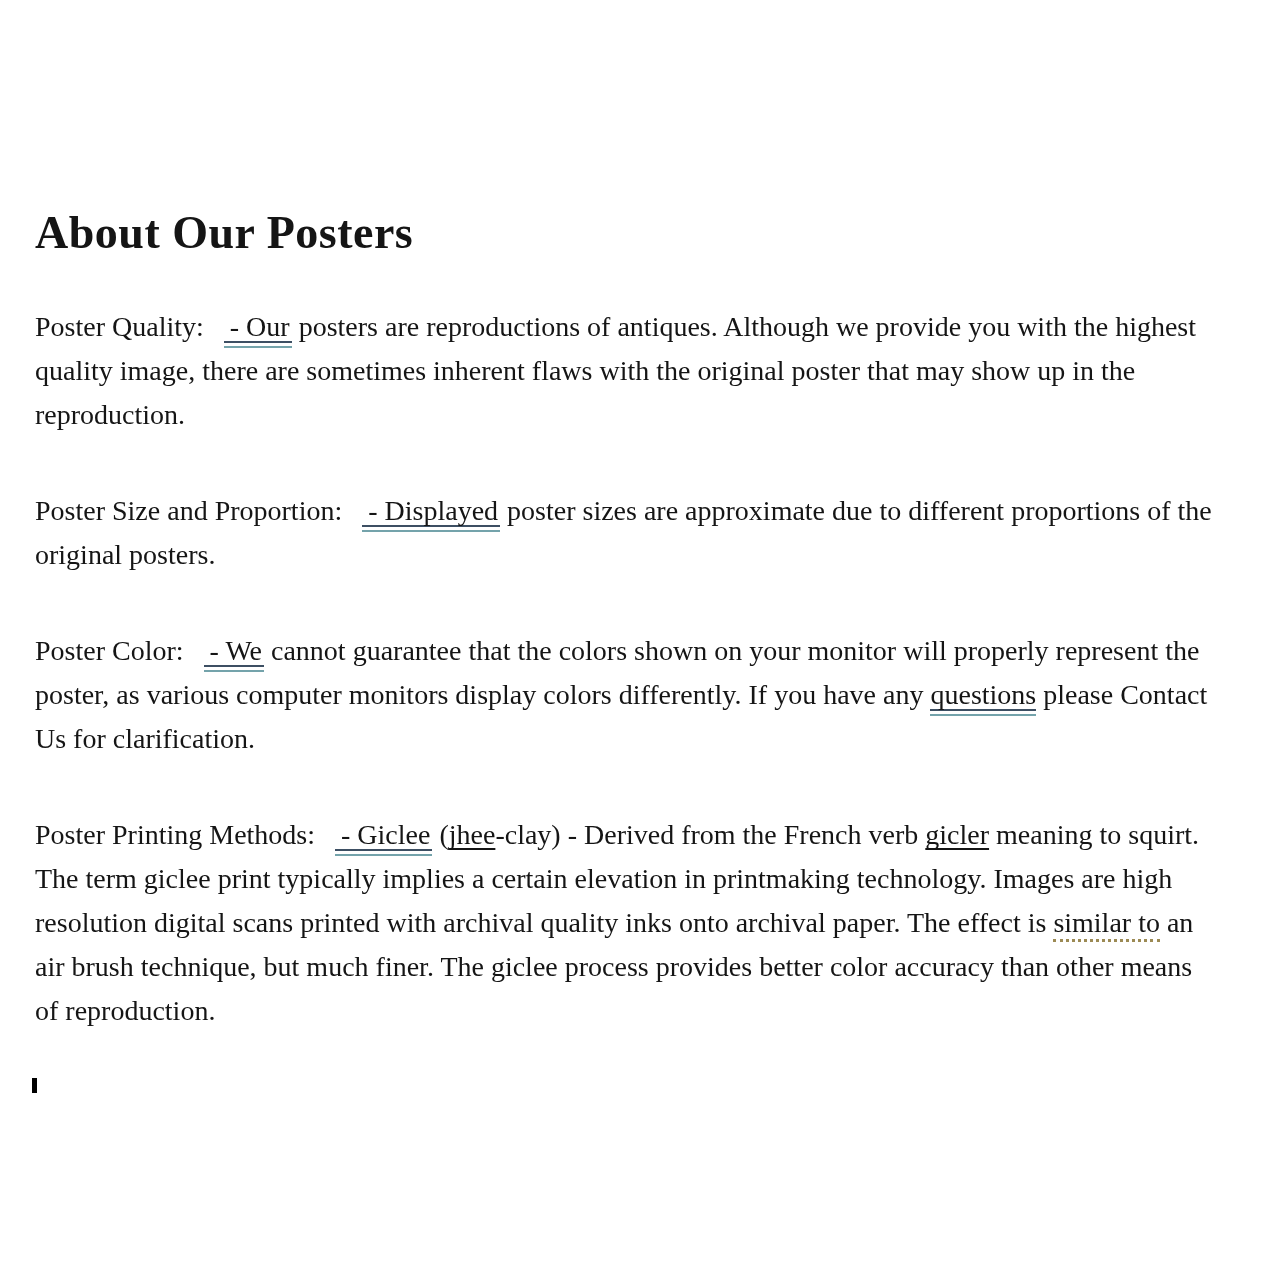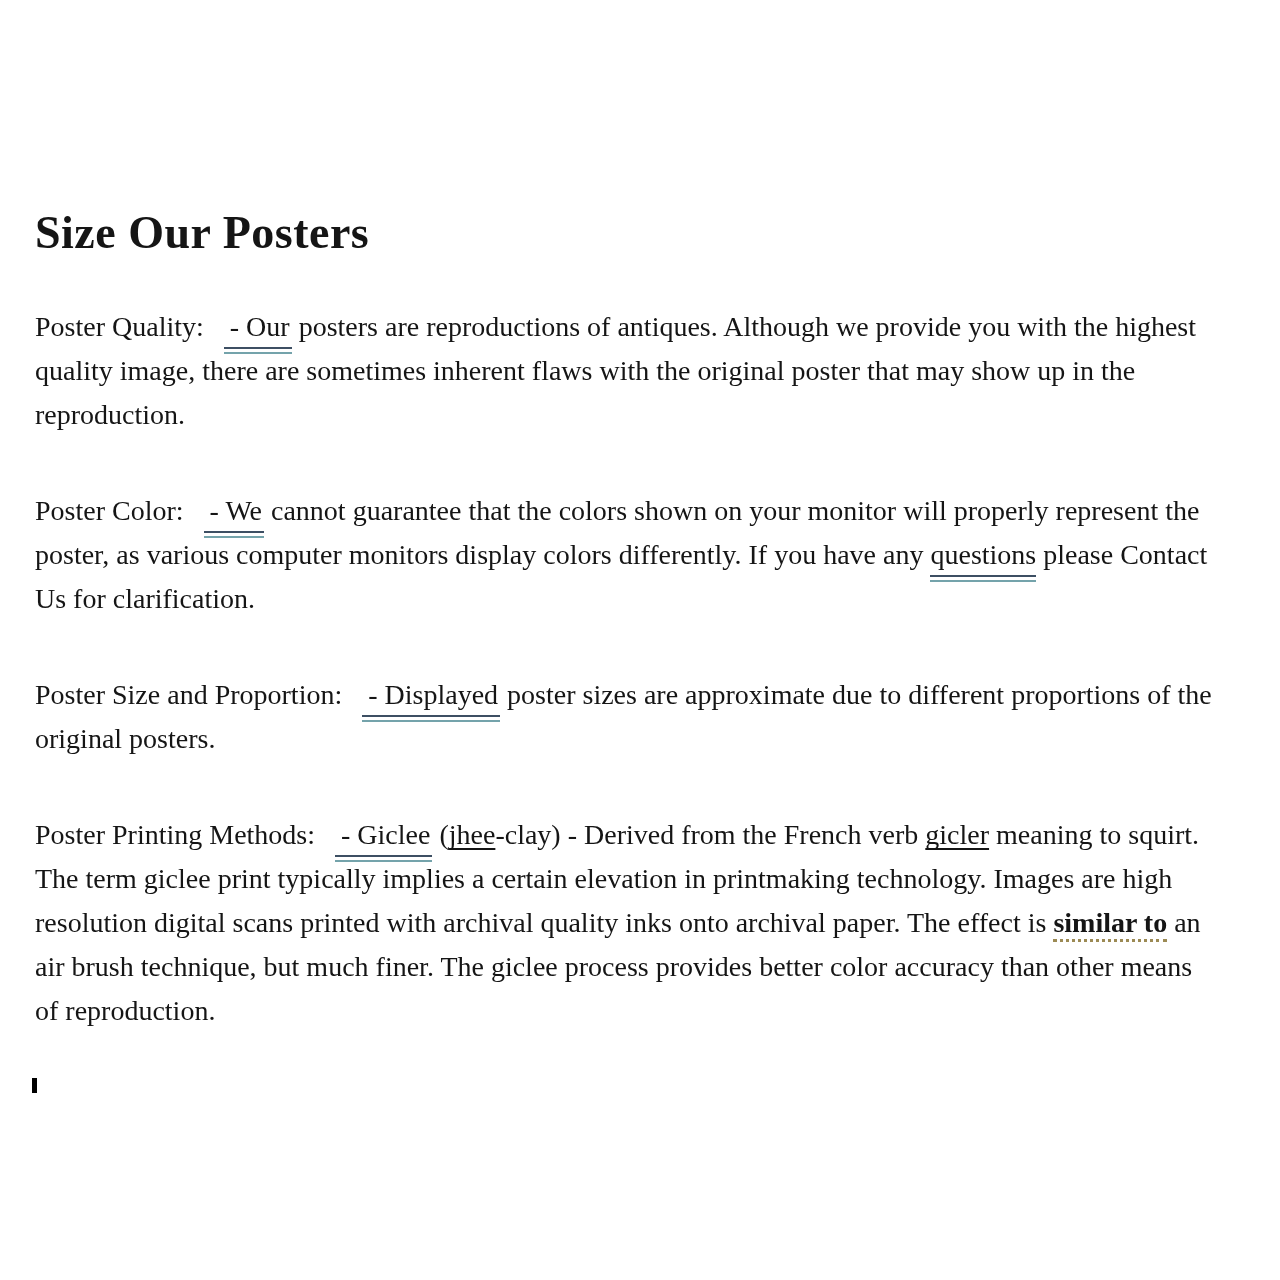--- a/index.html
+++ b/index.html
@@ -29,21 +29,21 @@
     margin: 0 0 52px 0;
   }
   .para:last-of-type { margin-bottom: 0; }
   .head {
     font-weight: normal;
     margin-right: 20px;
   }
   
   .u2 {
     white-space: nowrap;
-    padding-bottom: 12px;
+    padding-bottom: 6px;
     background-image: linear-gradient(#3d4f63, #3d4f63), linear-gradient(#74a3ab, #74a3ab);
     background-repeat: no-repeat, no-repeat;
     background-size: 100% 2px, 100% 2px;
     background-position: 0 calc(100% - 5px), 0 100%;
   }
   .u2.lead { padding-left: 6px; padding-right: 2px; }
   
   .sq {
     text-decoration-line: underline;
     text-decoration-style: wavy;
@@ -51,42 +51,41 @@
     text-decoration-thickness: 2px;
     text-underline-offset: 4px;
     text-decoration-skip-ink: none;
     text-decoration: underline;
   }
   
   .dot {
     white-space: nowrap;
     padding-bottom: 1px;
     border-bottom: 3px dotted #9c8a54;
-    font-weight: bold;
   }
   .caret {
     position: absolute;
     left: 32px;
     top: 1078px;
     width: 5px;
     height: 15px;
     background: #000000;
   }
 </style>
 </head>
 <body>
 
 <div class="page">
   <div class="content">
 
-    <h1 class="title">Size Our Posters</h1>
+    <h1 class="title">About Our Posters</h1>
 
     <p class="para"><span class="head">Poster Quality:</span><span class="u2 lead">- Our</span><span> posters are reproductions of antiques. Although we provide you with the highest quality image, there are sometimes inherent flaws with the original poster that may show up in the reproduction.</span></p>
 
+    <p class="para"><span class="head">Poster Size and Proportion:</span><span class="u2 lead">- Displayed</span><span> poster sizes are approximate due to different proportions of the original posters.</span></p>
+
     <p class="para"><span class="head">Poster Color:</span><span class="u2 lead">- We</span><span> cannot guarantee that the colors shown on your monitor will properly represent the poster, as various computer monitors display colors differently. If you have any </span><span class="u2">questions</span><span> please Contact Us for clarification.</span></p>
-
-    <p class="para"><span class="head">Poster Size and Proportion:</span><span class="u2 lead">- Displayed</span><span> poster sizes are approximate due to different proportions of the original posters.</span></p>
 
     <p class="para"><span class="head">Poster Printing Methods:</span><span class="u2 lead">- Giclee</span><span> (</span><span class="sq">jhee</span><span>-clay) - Derived from the French verb </span><span class="sq">gicler</span><span> meaning to squirt. The term giclee print typically implies a certain elevation in printmaking technology. Images are high resolution digital scans printed with archival quality inks onto archival paper. The effect is </span><span class="dot">similar to</span><span> an air brush technique, but much finer. The giclee process provides better color accuracy than other means of reproduction.</span></p>
 
   </div>
   <div class="caret"></div>
 </div>
 
 </body></html>

